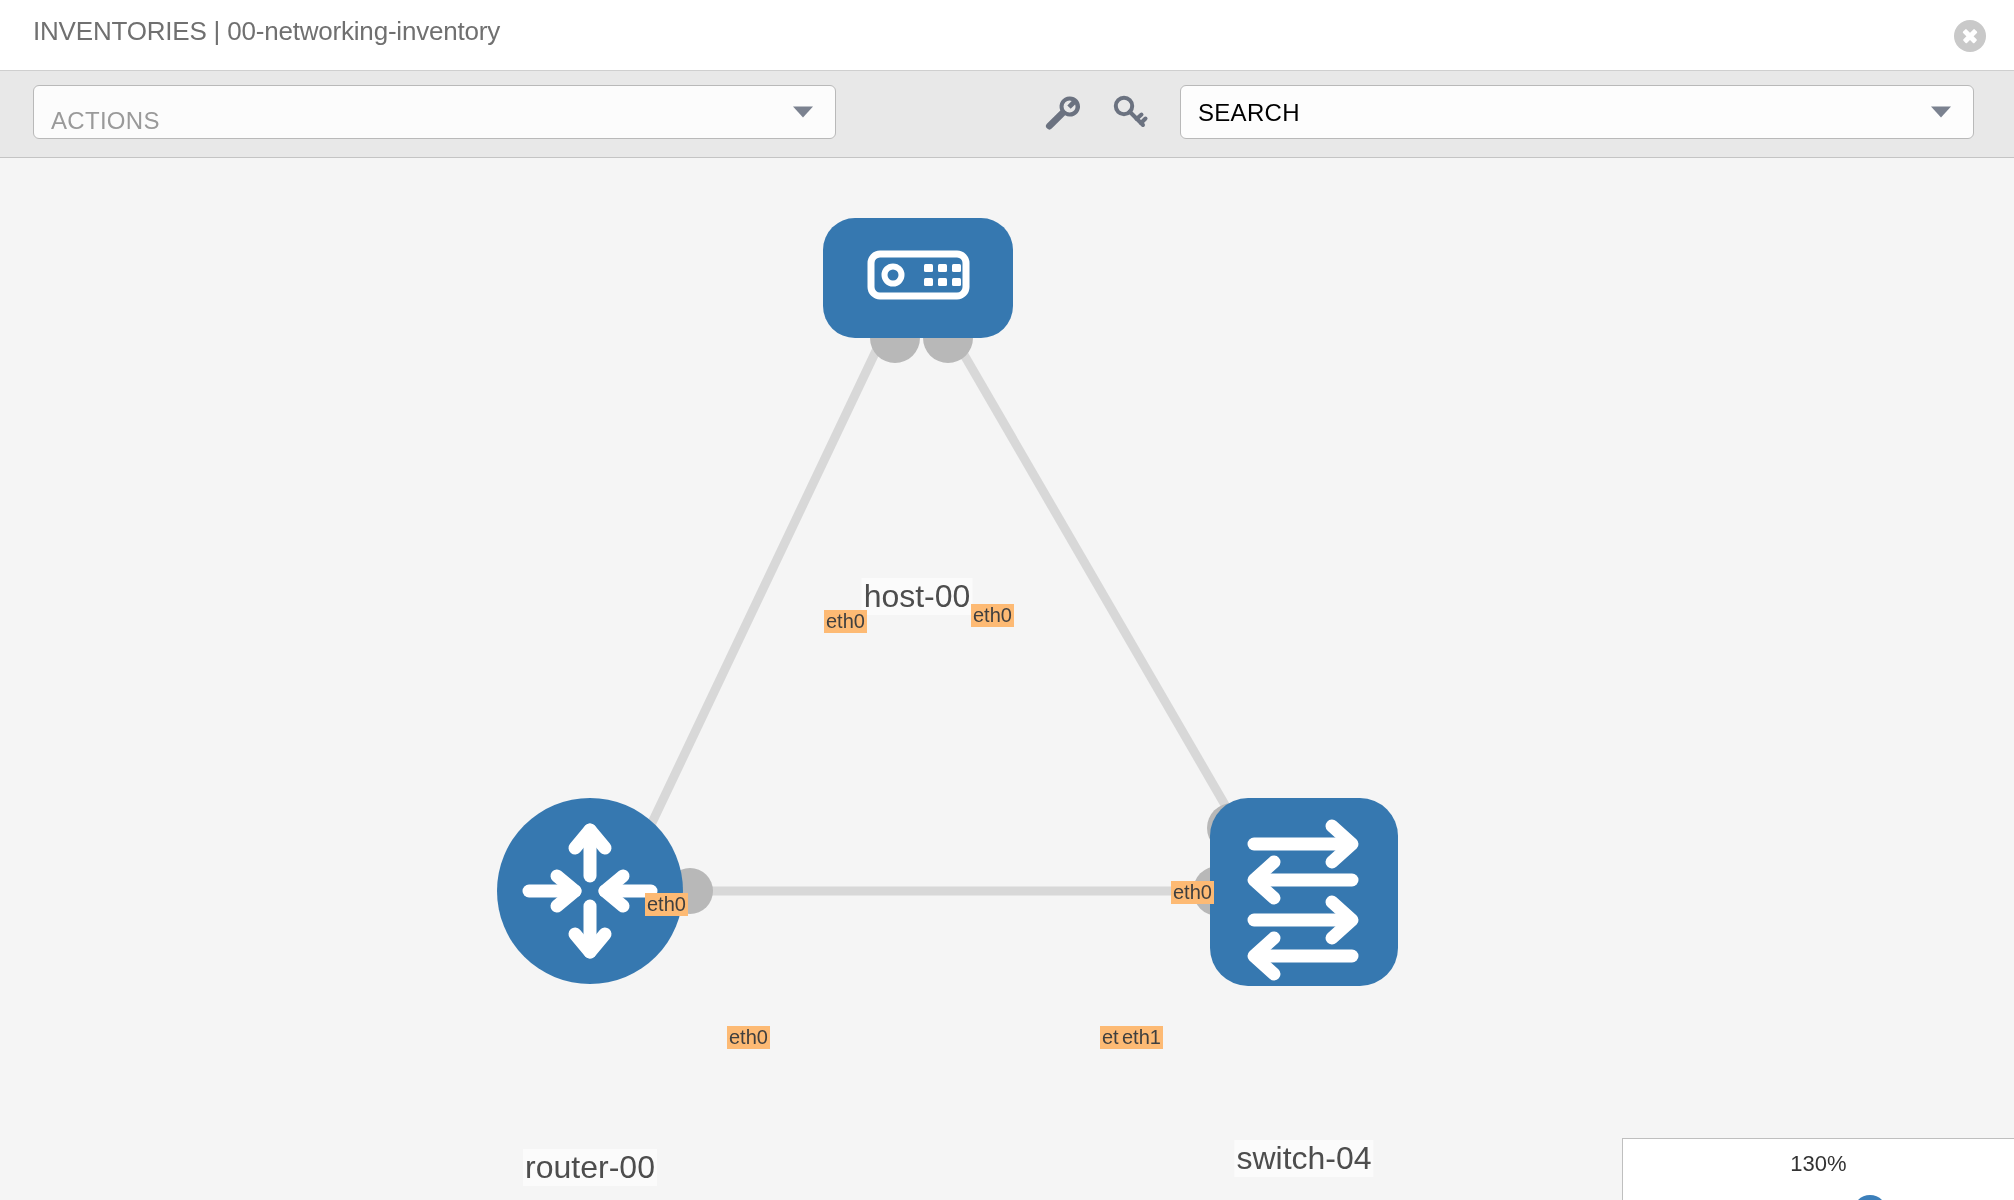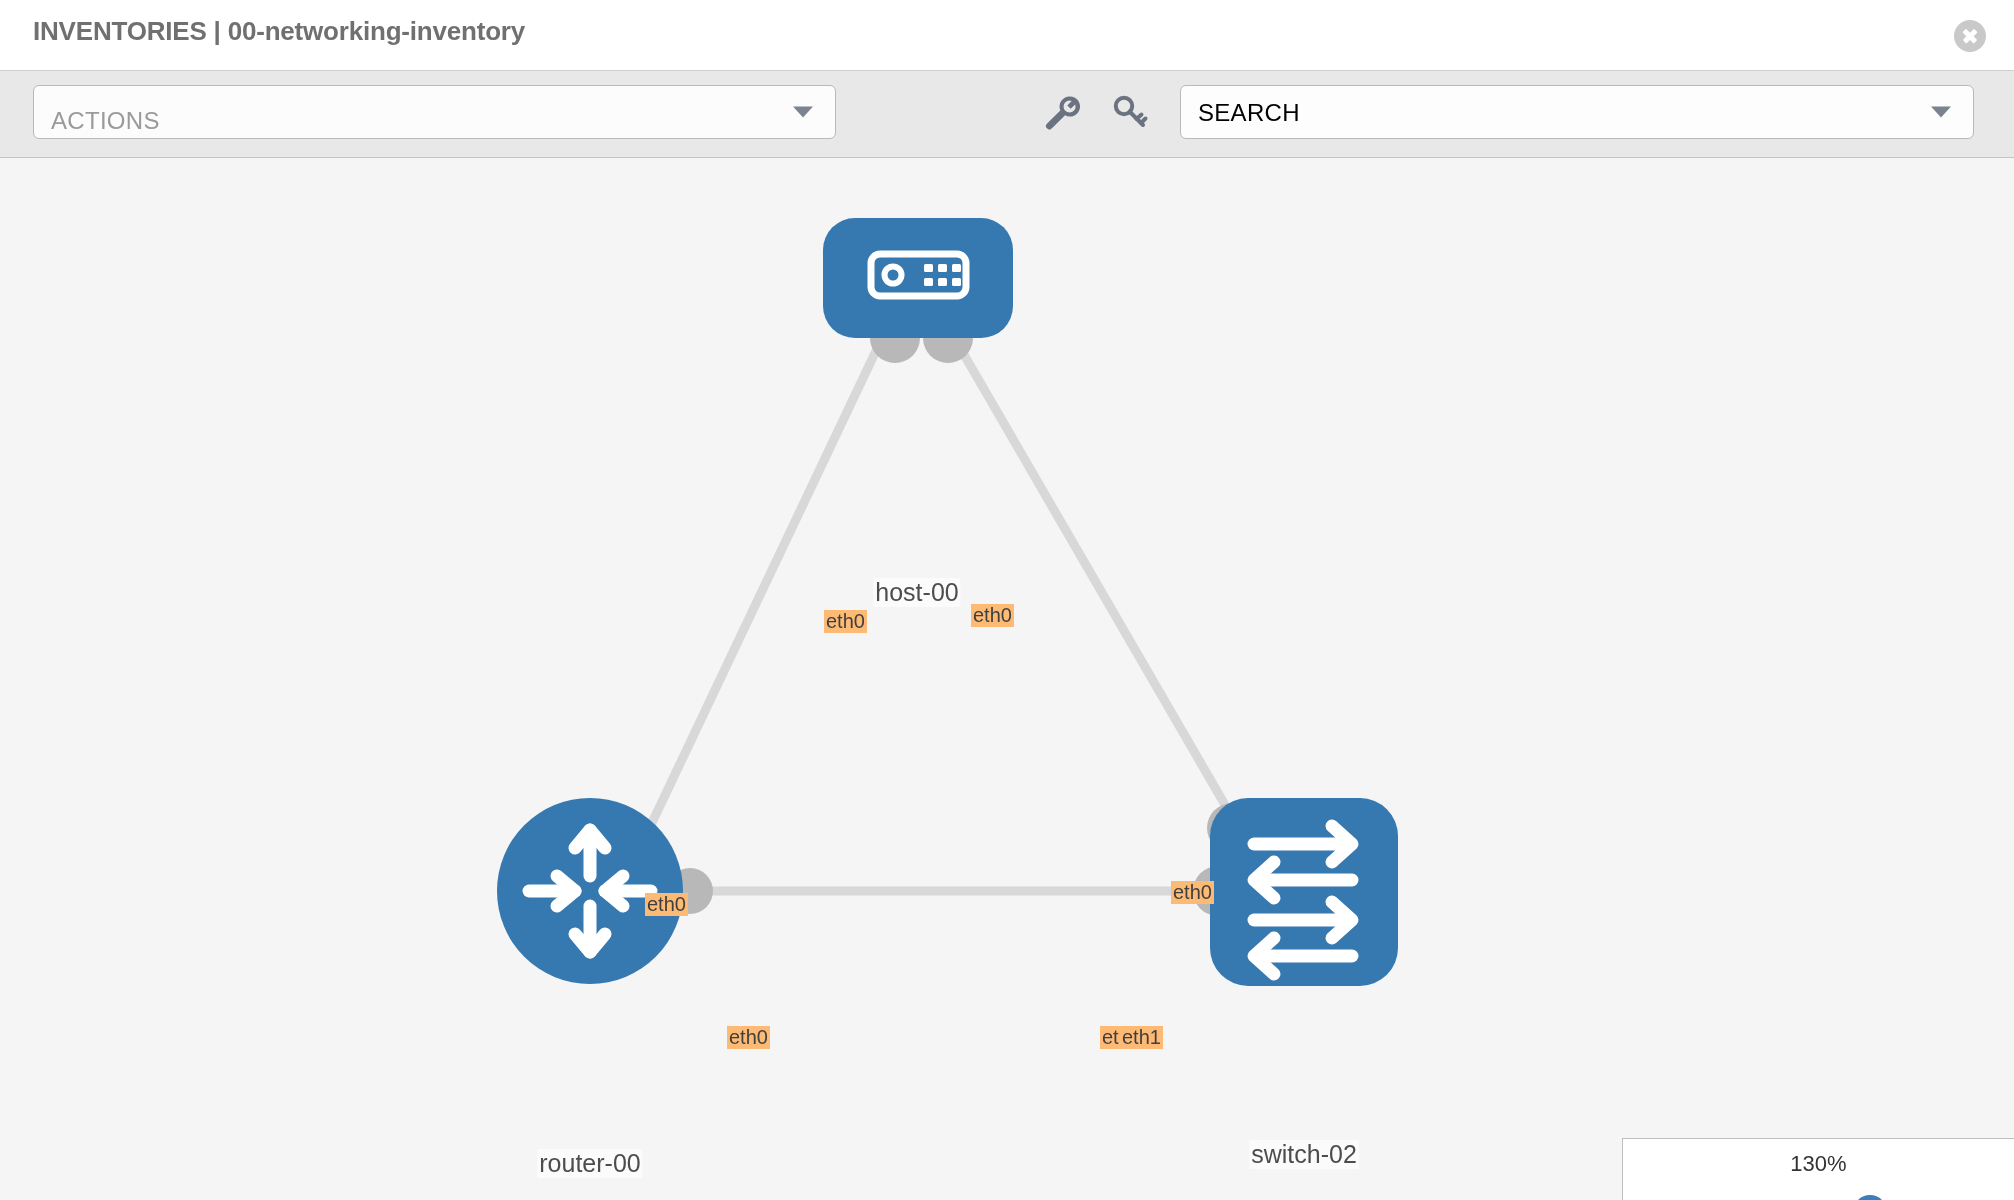--- a/index.html
+++ b/index.html
@@ -12,21 +12,21 @@
 
   #app { position: relative; width: 2014px; height: 1200px; background: #f4f4f4; }
 
   
   .header {
     position: absolute; left: 0; top: 0; width: 2014px; height: 70px;
     background: #ffffff;
   }
   .header-title {
     position: absolute; left: 33px; top: 16px;
-    font-size: 26px; font-weight: bold; color: #707070;
+    font-size: 26px; font-weight: normal; color: #707070;
     letter-spacing: -0.2px; white-space: nowrap;
   }
   .close-btn {
     position: absolute; right: 28px; top: 20px;
     width: 32px; height: 32px; border-radius: 50%;
     background: #c9c9c9; cursor: pointer;
   }
   .close-btn::before, .close-btn::after {
     content: ""; position: absolute; left: 50%; top: 50%;
     width: 16px; height: 4.5px; background: #ffffff; border-radius: 1px;
@@ -84,21 +84,21 @@
   .canvas {
     position: absolute; left: 0; top: 158px;
     width: 2014px; height: 1042px;
     background: #f5f5f5;
     overflow: hidden;
   }
   .topology-svg { position: absolute; left: 0; top: 0; width: 2014px; height: 1042px; }
 
   .node-label {
     position: absolute;
-    font-size: 25px; color: #4d4d4d;
+    font-size: 32px; color: #4d4d4d;
     background: #fbfbfb;
     white-space: nowrap;
     padding: 0 2px;
     transform: translateX(-50%);
   }
   .iface-label {
     position: absolute;
     font-size: 20px; color: #3f3f3f;
     background: #fdba74;
     white-space: nowrap;
@@ -237,21 +237,21 @@
           <path d="M1254 762 L1350 762"></path>
           <path d="M1332 744 L1352 762 L1332 780"></path>
           <path d="M1352 798 L1256 798"></path>
           <path d="M1274 780 L1254 798 L1274 816"></path>
         </g>
       </g>
     </svg>
 
     <div class="node-label" style="left:917px; top:420px;">host-00</div>
     <div class="node-label" style="left:590px; top:982px;margin-top:9px;">router-00</div>
-    <div class="node-label" style="left:1304px; top:982px;">switch-02</div>
+    <div class="node-label" style="left:1304px; top:982px;">switch-04</div>
 
     <div class="iface-label" style="left:824px; top:452px;">eth0</div>
     <div class="iface-label" style="left:971px; top:446px;">eth0</div>
     <div class="iface-label" style="left:645px; top:735px;">eth0</div>
     <div class="iface-label" style="left:1171px; top:723px;">eth0</div>
     <div class="iface-label" style="left:727px; top:868px;">eth0</div>
     <div class="iface-label" style="left:1100px; top:868px;">etl</div>
     <div class="iface-label" style="left:1120px; top:868px;">eth1</div>
   </div>
 

